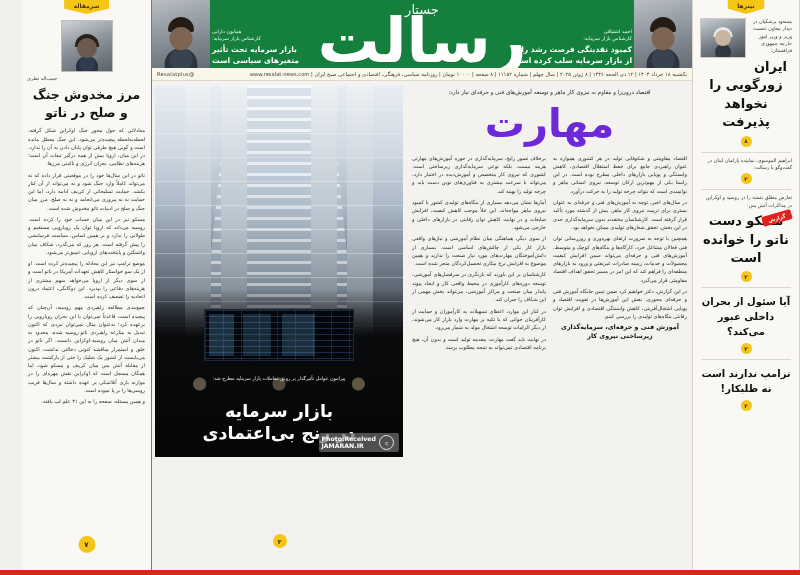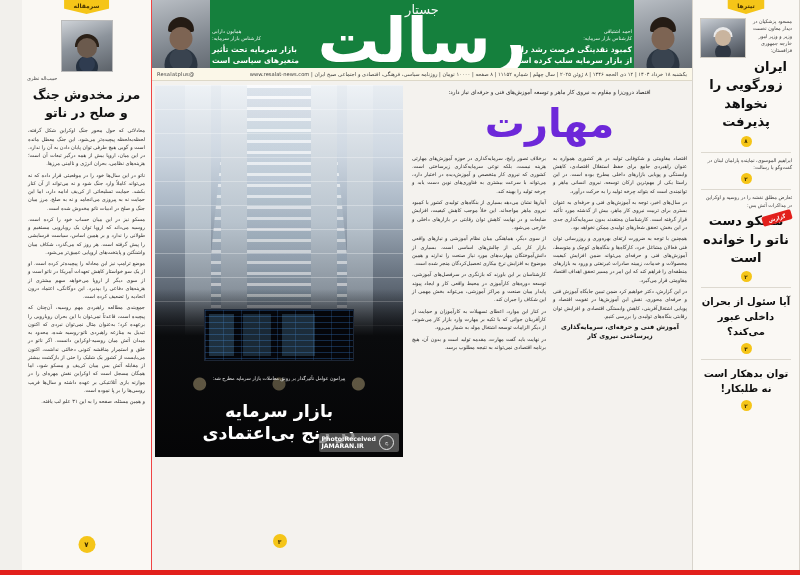--- a/index.html
+++ b/index.html
@@ -346,21 +346,21 @@
     </div>
     <div class="divider"></div>
 
     <div class="news-item">
       <div class="ni-title sm">آیا سئول از بحران داخلی عبور می‌کند؟</div>
       <div class="ni-badge">۳</div>
     </div>
     <div class="divider"></div>
 
     <div class="news-item">
-      <div class="ni-title sm">توان بدهکار است نه طلبکار!</div>
+      <div class="ni-title sm">ترامپ ندارند است نه طلبکار!</div>
       <div class="ni-badge">۲</div>
     </div>
 
   </div>
 
   <div class="col-center">
 
     <div class="masthead">
       <div class="mast-photo r"></div>
       <div class="mast-photo l"></div>

